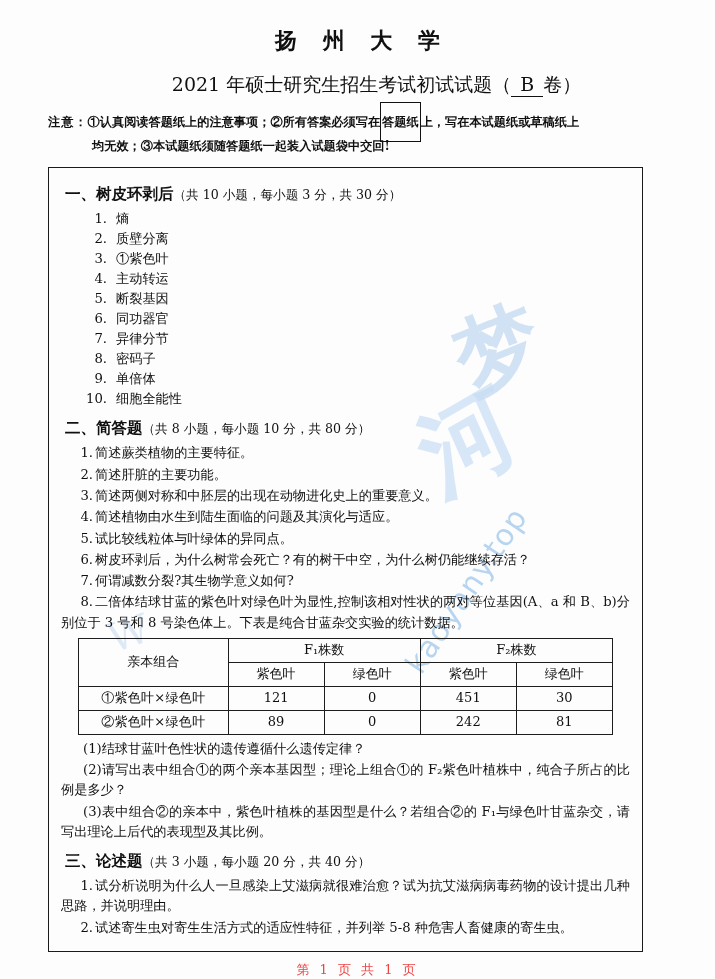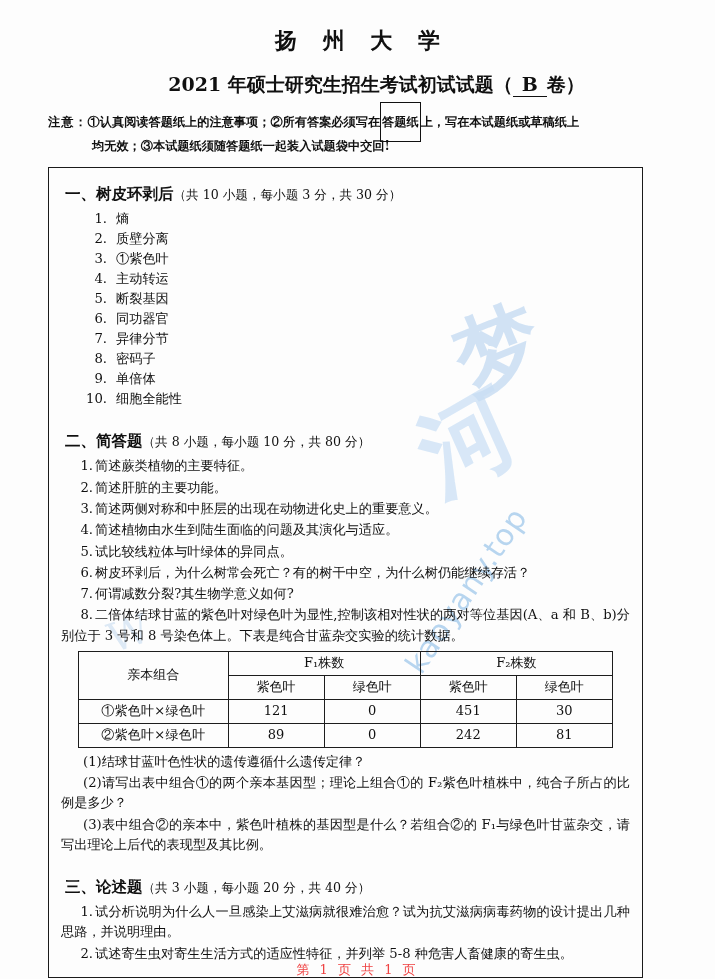--- a/index.html
+++ b/index.html
@@ -89,21 +89,21 @@
     font-size: 22px;
     font-weight: 700;
     letter-spacing: 9px;
     padding-left: 9px;
     margin-top: 26px;
     font-family: "DejaVu Sans", "Liberation Sans", sans-serif;
   }
   .exam-title {
     text-align: center;
     font-size: 19px;
-    font-weight: 700;
+    font-weight: 400;
     margin-top: 16px;
     font-family: "DejaVu Serif", serif;
     white-space: nowrap;
     padding-left: 38px;
   }
   .exam-title .paper-code {
     display: inline-block;
     border-bottom: 1.4px solid #111;
     padding: 0 9px 1px 9px;
     font-family: "DejaVu Serif", serif;
@@ -159,21 +159,21 @@
     font-size: 15.5px;
     font-weight: 700;
     margin: 6px 0 4px 4px;
     font-family: "DejaVu Serif", serif;
     white-space: nowrap;
   }
   .sec-head .sec-meta {
     font-size: 12.6px;
     font-weight: 400;
   }
-  .sec-head.tight { margin-top: 22px; }
+  .sec-head.tight { margin-top: 9px; }
 
   
   ol.terms {
     list-style: none;
     margin: 0 0 0 0;
     padding: 0;
     font-size: 13.2px;
     line-height: 1.52;
   }
   ol.terms li {

